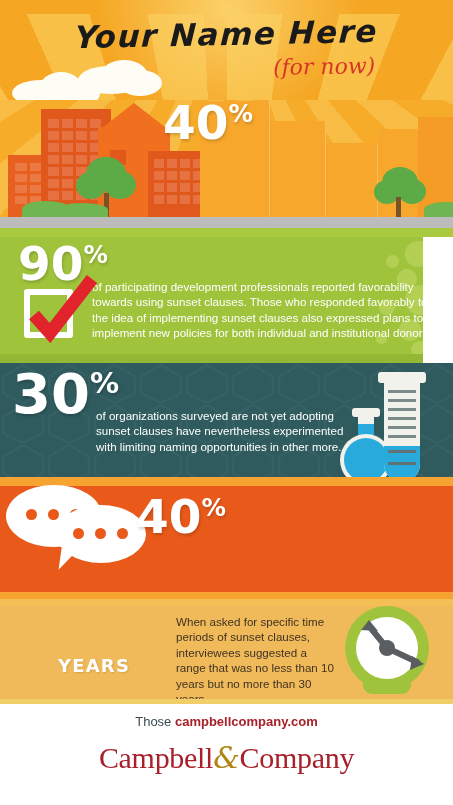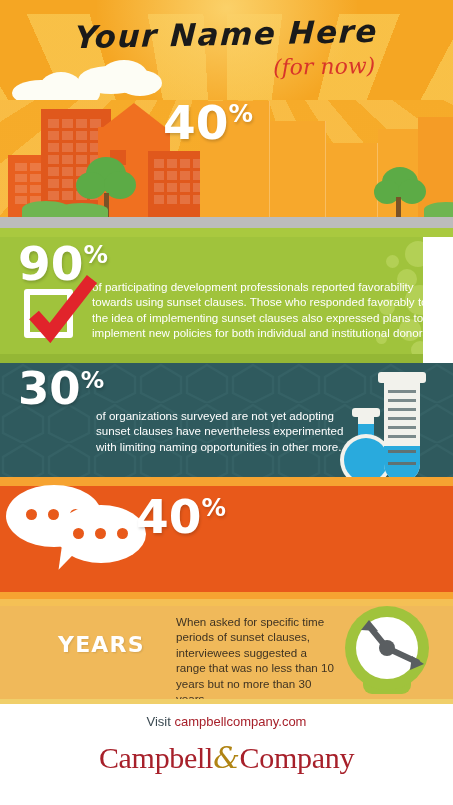--- a/index.html
+++ b/index.html
@@ -211,22 +211,22 @@
     height: 114px;
     background: #2f5a5e;
     overflow: hidden;
   }
   .teal-pattern {
     position: absolute; inset: 0;
     opacity: .5;
   }
   .s3-num {
     position: absolute;
-    left: 18px; top: 8px;
-    font-size: 45px;
+    left: 12px; top: 8px;
+    font-size: 56px;
     z-index: 5;
   }
   .s3-text {
     position: absolute;
     left: 96px; top: 45px;
     width: 250px;
     z-index: 5;
   }
   .lab { position: absolute; z-index: 4; }
 
@@ -288,24 +288,24 @@
   }
   .s5-num {
     position: absolute;
     left: 16px; top: 20px;
     font-size: 41px;
     letter-spacing: -1px;
     z-index: 5;
   }
   .s5-years {
     position: absolute;
-    left: 58px; top: 40px;
+    left: 58px; top: 63px;
     font-family: "DejaVu Sans", sans-serif;
     font-weight: bold;
-    font-size: 22px;
+    font-size: 18px;
     letter-spacing: 1.2px;
     color: #ffffff;
     text-shadow: 1px 1px 2px rgba(0,0,0,0.12);
     z-index: 5;
   }
   .s5-text {
     position: absolute;
     left: 176px; top: 22px;
     width: 158px;
     font-family: "Liberation Sans", sans-serif;
@@ -336,21 +336,21 @@
     font-size: 13px;
     color: #3b4a52;
     margin-top: 8px;
   }
   .foot-v {
     font-family: "Liberation Sans", sans-serif;
     font-size: 13px;
     color: #3b4a52;
     margin-top: 3px;
   }
-  .foot-v b { color: #a7202a; font-weight: normal; }
+  .foot-v b { color: #a7202a; font-weight: bold; }
   .logo {
     margin-top: 11px;
     font-family: "Liberation Serif", serif;
     font-size: 30px;
     color: #a7202a;
     letter-spacing: -0.3px;
     white-space: nowrap;
     text-align: center;
   }
   .logo .amp {
@@ -611,20 +611,20 @@
         <polygon points="30,18 39,29 22,28" fill="#5a5e61"></polygon>
         <polygon points="85,62 71,68 73,54" fill="#5a5e61"></polygon>
         <circle cx="48" cy="46" r="8" fill="#5a5e61"></circle>
       </svg>
     </div>
   </div>
 
   <div class="sec-footer">
     <div class="amber-strip"></div>
     <div class="foot-v">
-      <span>Visit </span><b>campbellcompany.com</b>
+      <span>Those </span><b>campbellcompany.com</b>
     </div>
     <div class="logo">
       <span>Campbell</span><span class="amp">&amp;</span><span>Company</span>
     </div>
   </div>
 
 </div>
 
 </body></html>

